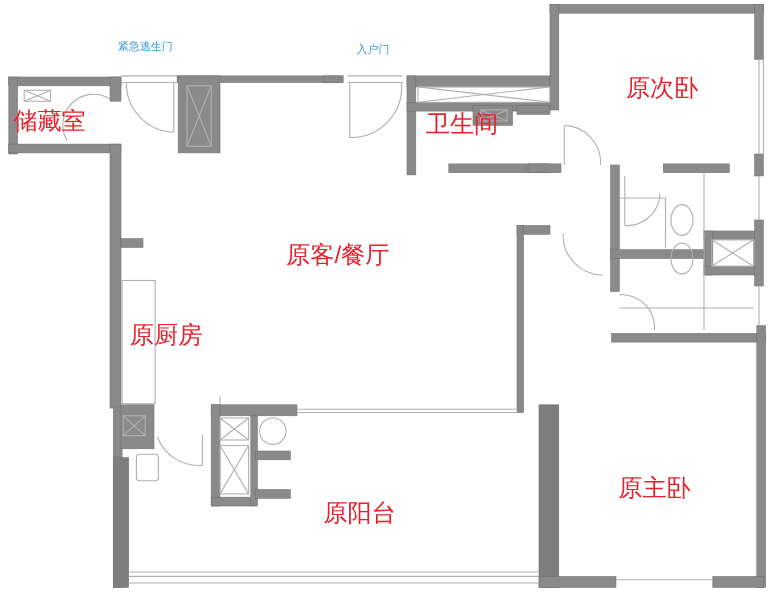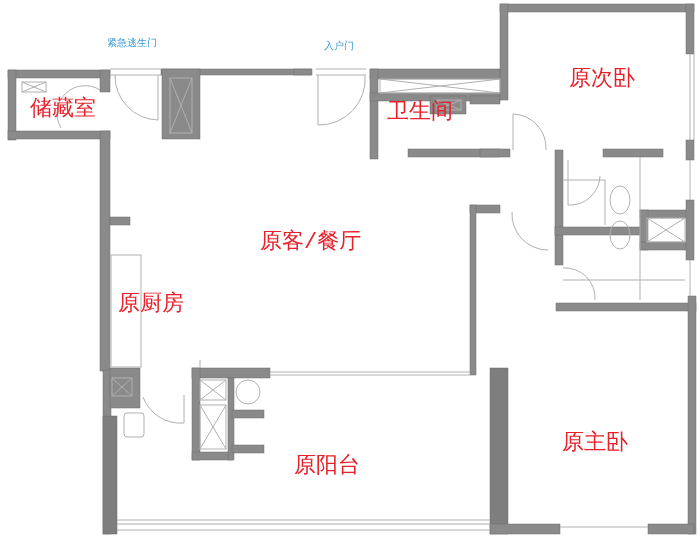--- a/index.html
+++ b/index.html
@@ -1,18 +1,18 @@
 <!DOCTYPE html>
 <html><head>
 <meta charset="utf-8">
 <style>
   html, body { margin:0; padding:0; background:#ffffff; }
   body { width:700px; height:538px; position:relative; overflow:hidden; font-family:"DejaVu Sans", sans-serif; }
   svg.plan { position:absolute; left:0; top:0; }
-  .label { position:absolute; color:#e8202a; font-size:22px; white-space:nowrap; line-height:1; font-family:Liberation Mono, monospace; }
+  .label { position:absolute; color:#e8202a; font-size:22px; white-space:nowrap; line-height:1; font-family:Liberation Sans, sans-serif; }
   .door-label { position:absolute; color:#3b9ad9; font-size:10px; white-space:nowrap; line-height:1; }
 </style>
 </head>
 <body>
 
 <svg class="plan" width="700" height="538" viewBox="0 0 700 538" xmlns="http://www.w3.org/2000/svg">
   <g fill="#8a8a8a" stroke="#6e6e6e" stroke-width="0.5">
 
     <rect x="8" y="70" width="102" height="8"></rect>
     <rect x="8" y="70" width="8" height="70"></rect>
@@ -140,19 +140,19 @@
       <line x1="117" y1="524" x2="490" y2="524"></line>
     <line x1="117" y1="530" x2="490" y2="530"></line>
 
     <line x1="560" y1="527" x2="648" y2="527"></line>
   </g>
 </svg>
 
 <div class="door-label" style="left:107px; top:38px;">紧急逃生门</div>
 <div class="door-label" style="left:324px; top:41px;">入户门</div>
 
-<div class="label" style="left:30px; top:99px;">储藏室</div>
+<div class="label" style="left:12px; top:99px;">储藏室</div>
 <div class="label" style="left:387px; top:102px;">卫生间</div>
 <div class="label" style="left:569px; top:69px;">原次卧</div>
-<div class="label" style="left:260px; top:232px;">原客/餐厅</div>
+<div class="label" style="left:260px; top:221px;">原客/餐厅</div>
 <div class="label" style="left:118px; top:294px;">原厨房</div>
 <div class="label" style="left:294px; top:456px;">原阳台</div>
 <div class="label" style="left:562px; top:417px;margin-top:16px;">原主卧</div>
 
 </body></html>

